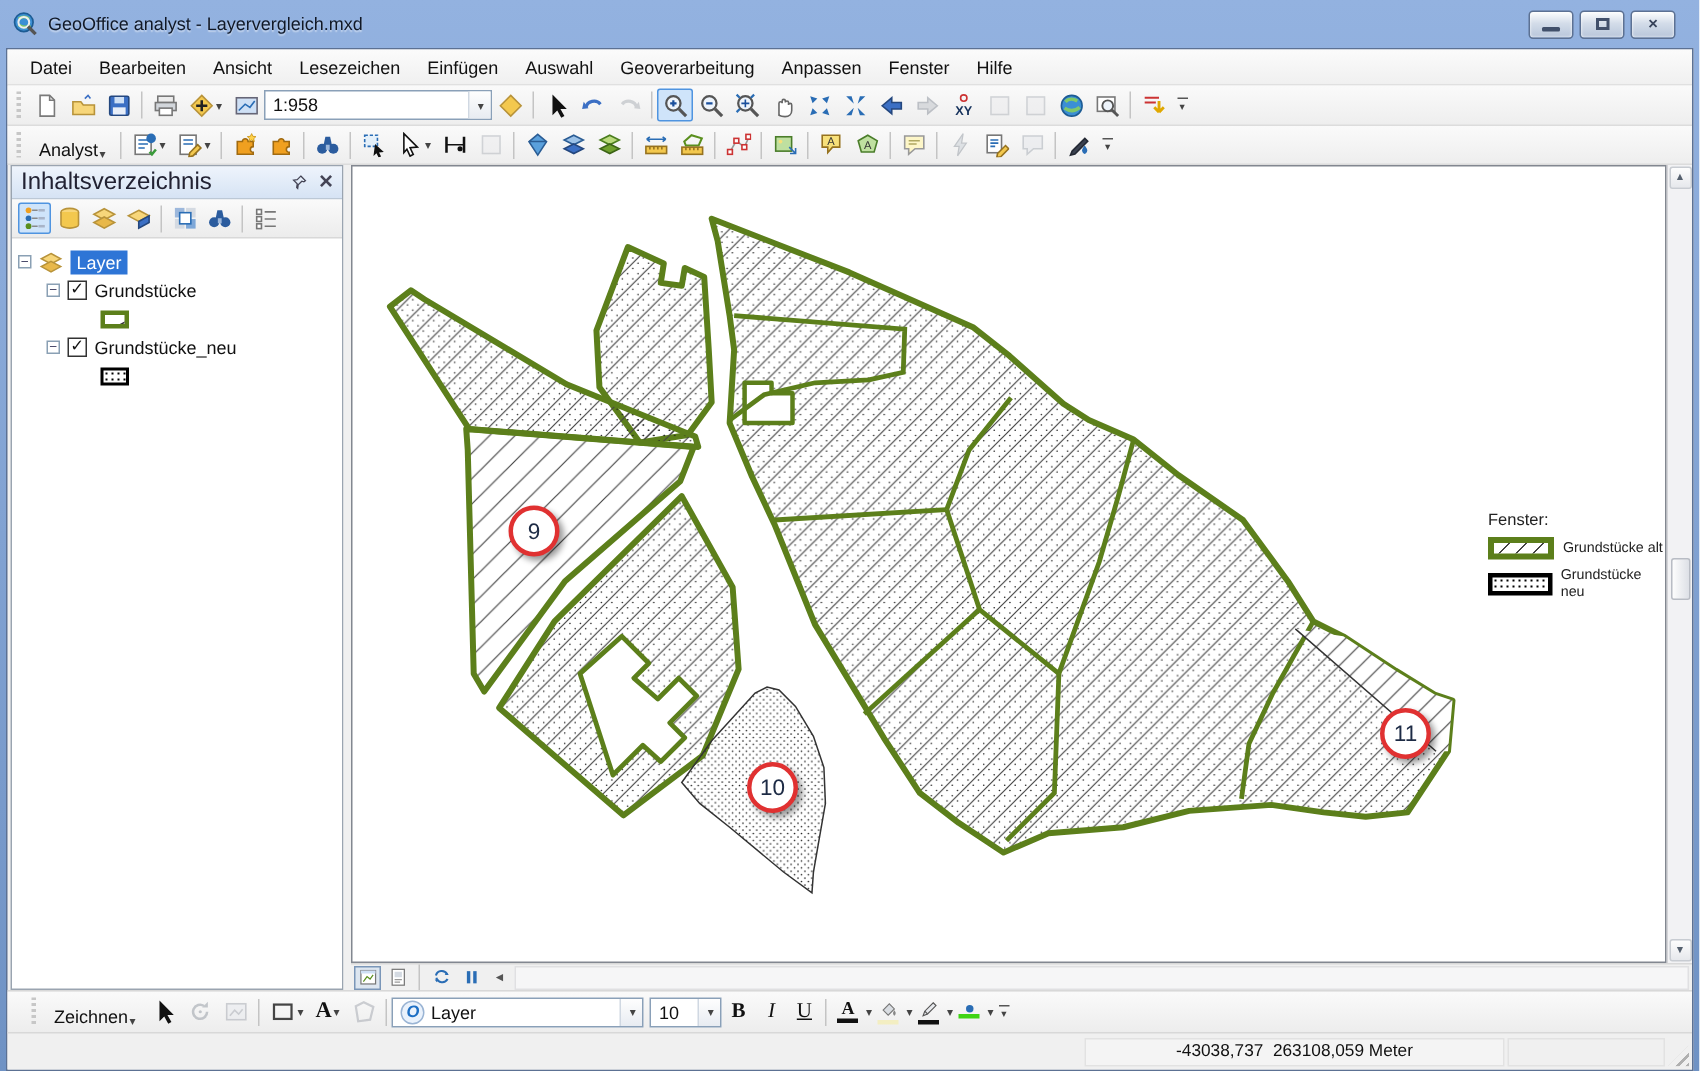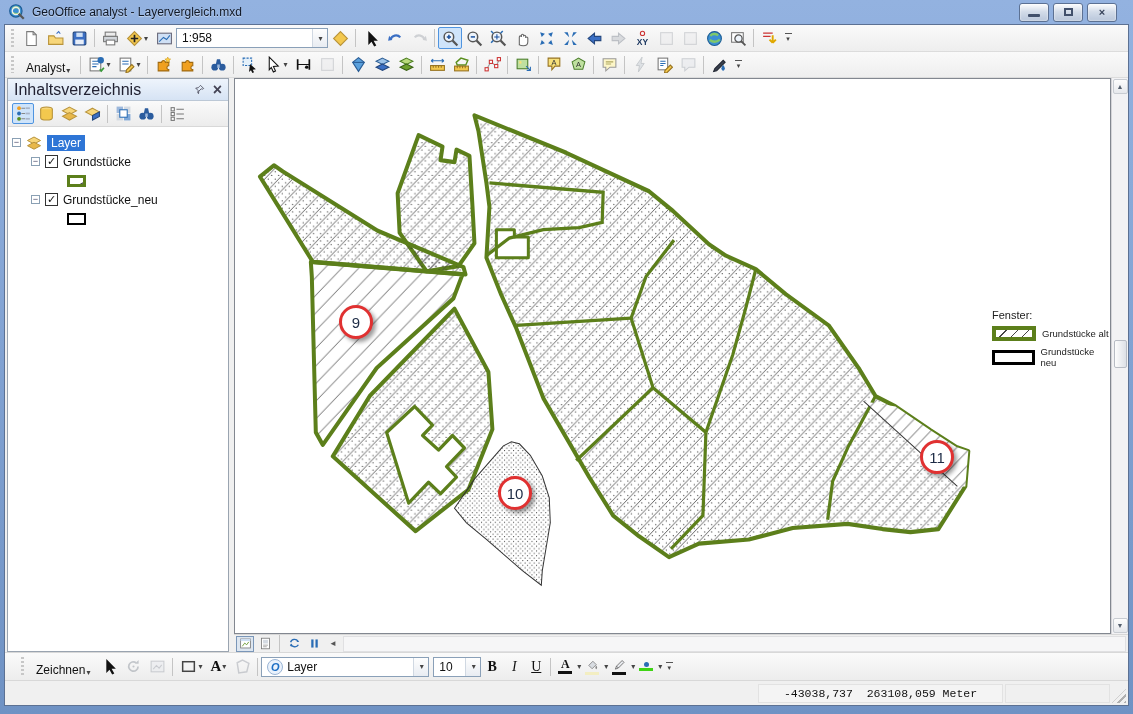--- a/index.html
+++ b/index.html
@@ -1,19 +1,19 @@
 <!DOCTYPE html>
 <html><head>
 <meta charset="utf-8">
 <style>
   * { margin:0; padding:0; box-sizing:border-box; }
   body { font-family:"Liberation Sans", sans-serif; font-size:12px; color:#111; background:#fff; }
   .win { width:1133px; height:714px; background:linear-gradient(#93b2e0,#6f92c4); padding:0 4px 4px 4px; position:relative; }
   
-  .titlebar { height:24px; display:flex; align-items:center; padding:0 4px; }
+  .titlebar { height:32px; display:flex; align-items:center; padding:0 4px; }
   .titlebar .appicon { width:18px; height:18px; margin-right:6px; }
   .titlebar .title { font-size:12px; color:#101826; text-shadow:0 1px 1px rgba(255,255,255,.5); }
   .winbtns { margin-left:auto; display:flex; gap:4px; padding-right:8px; }
   .wbtn { width:30px; height:19px; border:1px solid #5c7193; border-radius:3px; background:linear-gradient(#fdfefe,#d3dce9 45%,#b8c6da); display:flex; align-items:center; justify-content:center; color:#37435a; font-weight:bold; font-size:11px; box-shadow:inset 0 0 2px #fff; }
   .wbtn .minbar { width:12px; height:3px; background:#41506b; border-radius:1px; margin-top:6px; }
   .wbtn .restbox { width:9px; height:8px; border:2px solid #41506b; }
   
   .client { background:#f0f0f0; height:682px; display:flex; flex-direction:column; border:1px solid #5c7193; }
   .menubar { height:24px; display:flex; align-items:center; background:linear-gradient(#fbfbfb,#f0f0f0); border-bottom:1px solid #e0e0e0; padding-left:6px; }
   .menubar .mi { padding:3px 9px; font-size:12px; color:#111; }
@@ -76,21 +76,21 @@
   .htrack { flex:1; height:16px; background:#f6f6f7; border:1px solid #e0e0e2; margin-right:2px; }
   
   .drawbar { height:28px; display:flex; align-items:center; background:linear-gradient(#fafafa,#ededed); border-top:1px solid #d8d8d8; padding:0 14px; }
   .fontbadge { font-style:italic; font-weight:bold; color:#1d6fc4; border:1px solid #9ab4d4; border-radius:8px; width:16px; height:16px; font-size:11px; display:flex; align-items:center; justify-content:center; margin-right:4px; background:#eaf2fc; }
   .fmt { width:22px; height:21px; display:flex; align-items:center; justify-content:center; font-family:"Liberation Serif", serif; font-size:14px; border:1px solid transparent; border-radius:2px; }
   .clrbtn { display:flex; flex-direction:column; align-items:center; justify-content:center; width:22px; height:21px; border:1px solid transparent; border-radius:2px; }
   .clrbtn .glyph { font-family:"Liberation Serif", serif; font-size:12px; font-weight:bold; line-height:11px; }
   .clrbar { width:14px; height:3px; margin-top:1px; }
   
   .statusbar { height:25px; display:flex; align-items:center; background:#f0f0f0; border-top:1px solid #d8d8d8; font-size:11.5px; }
-  .coords { margin-left:auto; width:245px; height:19px; display:flex; align-items:center; justify-content:center; white-space:pre; border:1px solid #e2e2e2; background:#f4f4f4; color:#111;font-family:Liberation Mono, monospace; }
+  .coords { margin-left:auto; width:280px; height:19px; display:flex; align-items:center; justify-content:center; white-space:pre; border:1px solid #e2e2e2; background:#f4f4f4; color:#111; }
   .statpad { width:105px; height:19px; border:1px solid #e2e2e2; margin:0 2px; }
   .gripcorner { width:14px; height:14px; align-self:flex-end; background:repeating-linear-gradient(135deg,transparent 0 3px,#b0b0b0 3px 5px); clip-path:polygon(100% 0,100% 100%,0 100%); margin:0 2px 2px 0; }
   .hidden-defs { position:absolute; width:0; height:0; overflow:hidden; }
 </style>
 </head>
 <body>
 
 <svg class="hidden-defs" aria-hidden="true">
   <defs>
     <symbol id="s-doc" viewBox="0 0 16 16">
@@ -388,20 +388,32 @@
           <span class="restbox"></span>
         </div>
       <div class="wbtn">
           <span>×</span>
         </div>
     </div>
   </div>
 
   <div class="client">
 
+    <div class="menubar">
+      <span class="mi">Datei</span>
+      <span class="mi">Bearbeiten</span>
+      <span class="mi">Ansicht</span>
+      <span class="mi">Lesezeichen</span>
+      <span class="mi">Einfügen</span>
+      <span class="mi">Auswahl</span>
+      <span class="mi">Geoverarbeitung</span>
+      <span class="mi">Anpassen</span>
+      <span class="mi">Fenster</span>
+      <span class="mi">Hilfe</span>
+    </div>
 
     <div class="toolbar tb1">
       <span class="grip"></span>
       <span class="tbtn">
           <svg>
             <use href="#s-doc"></use>
           </svg>
         </span>
       <span class="tbtn">
           <svg>

